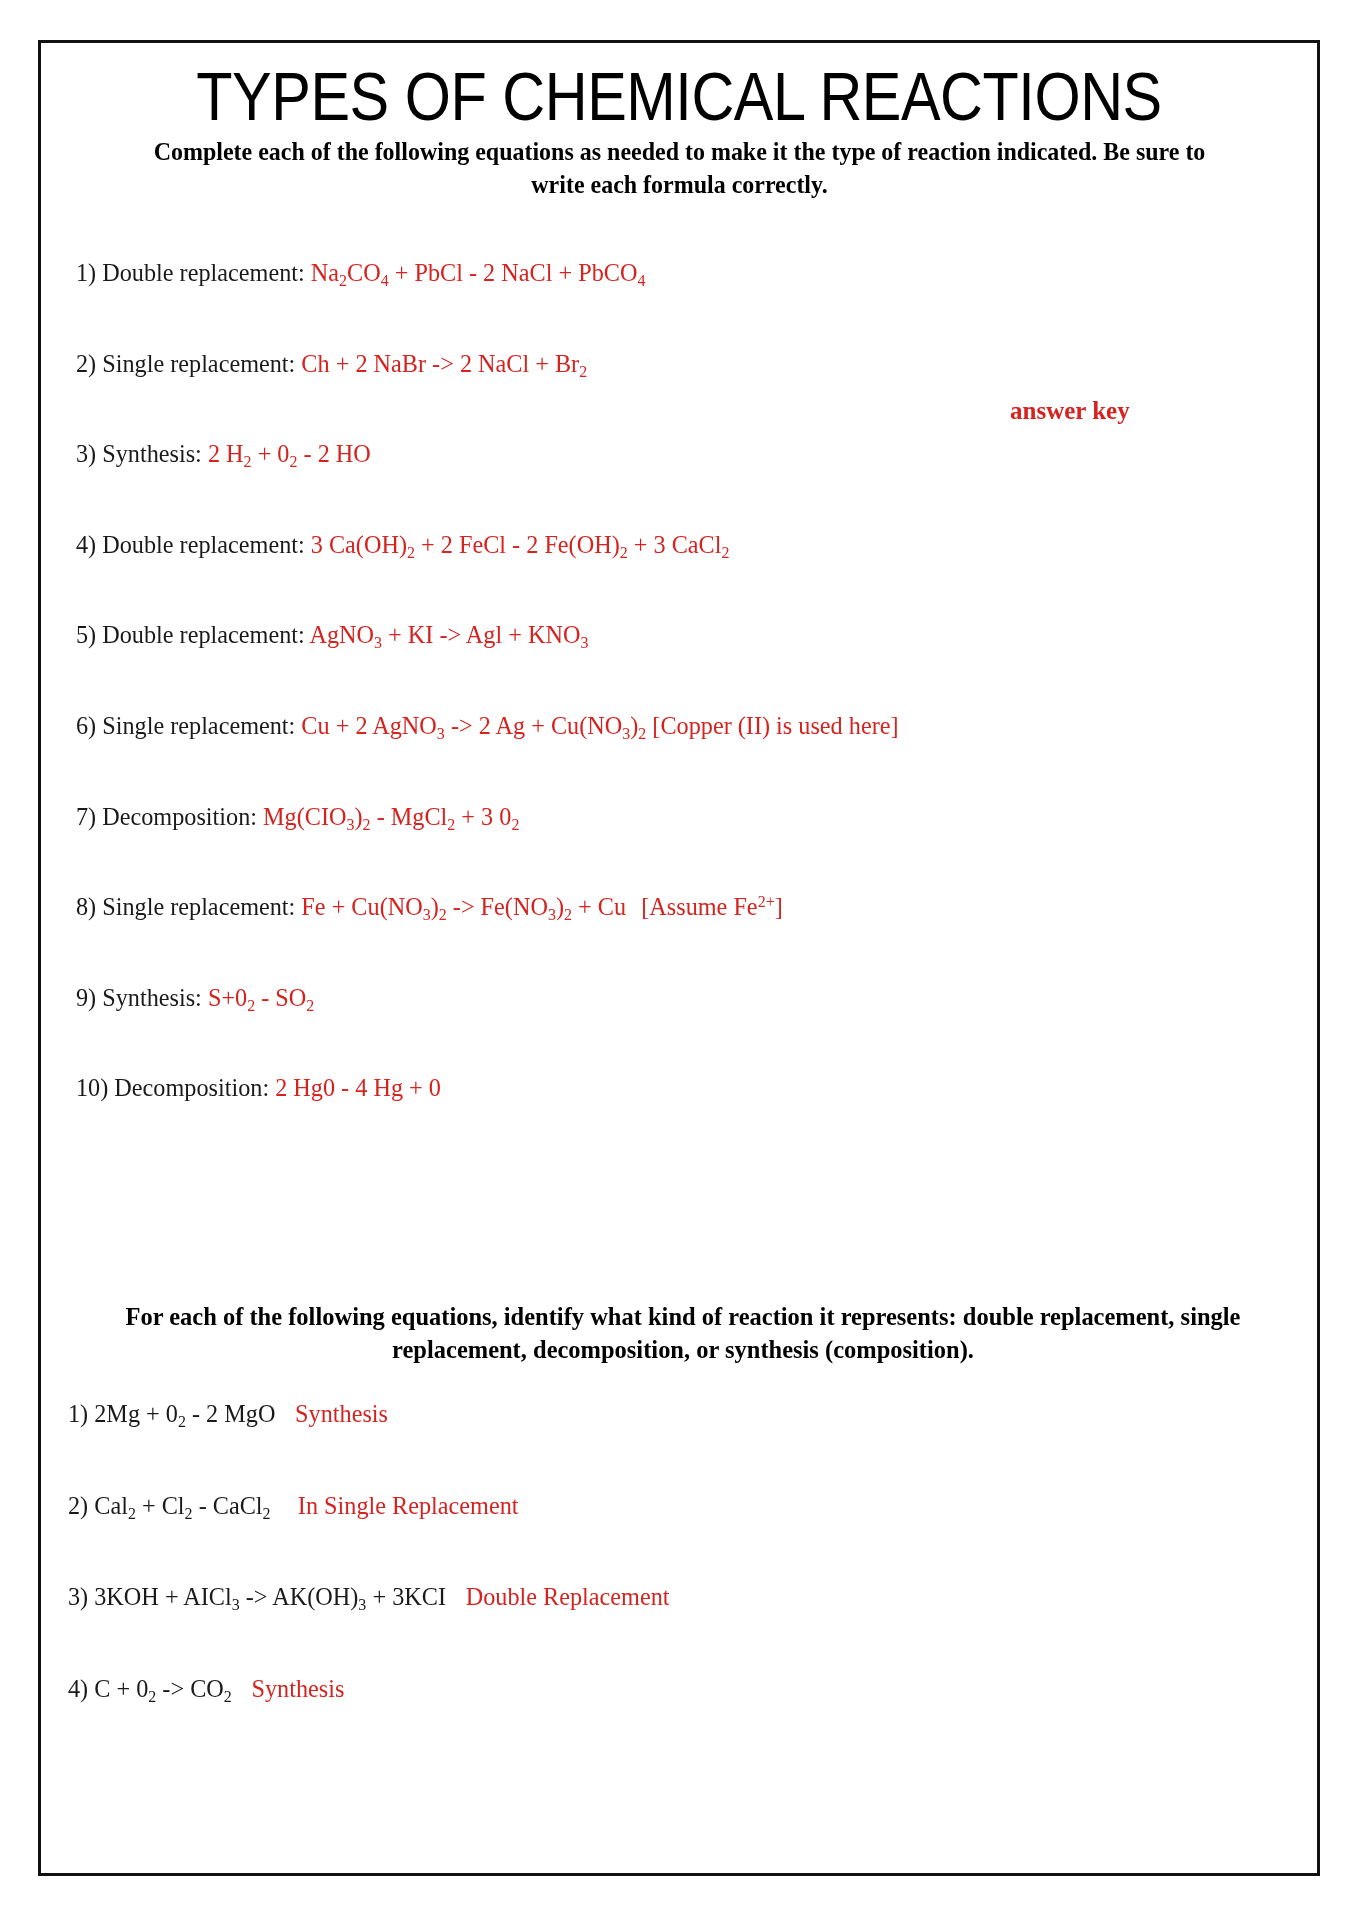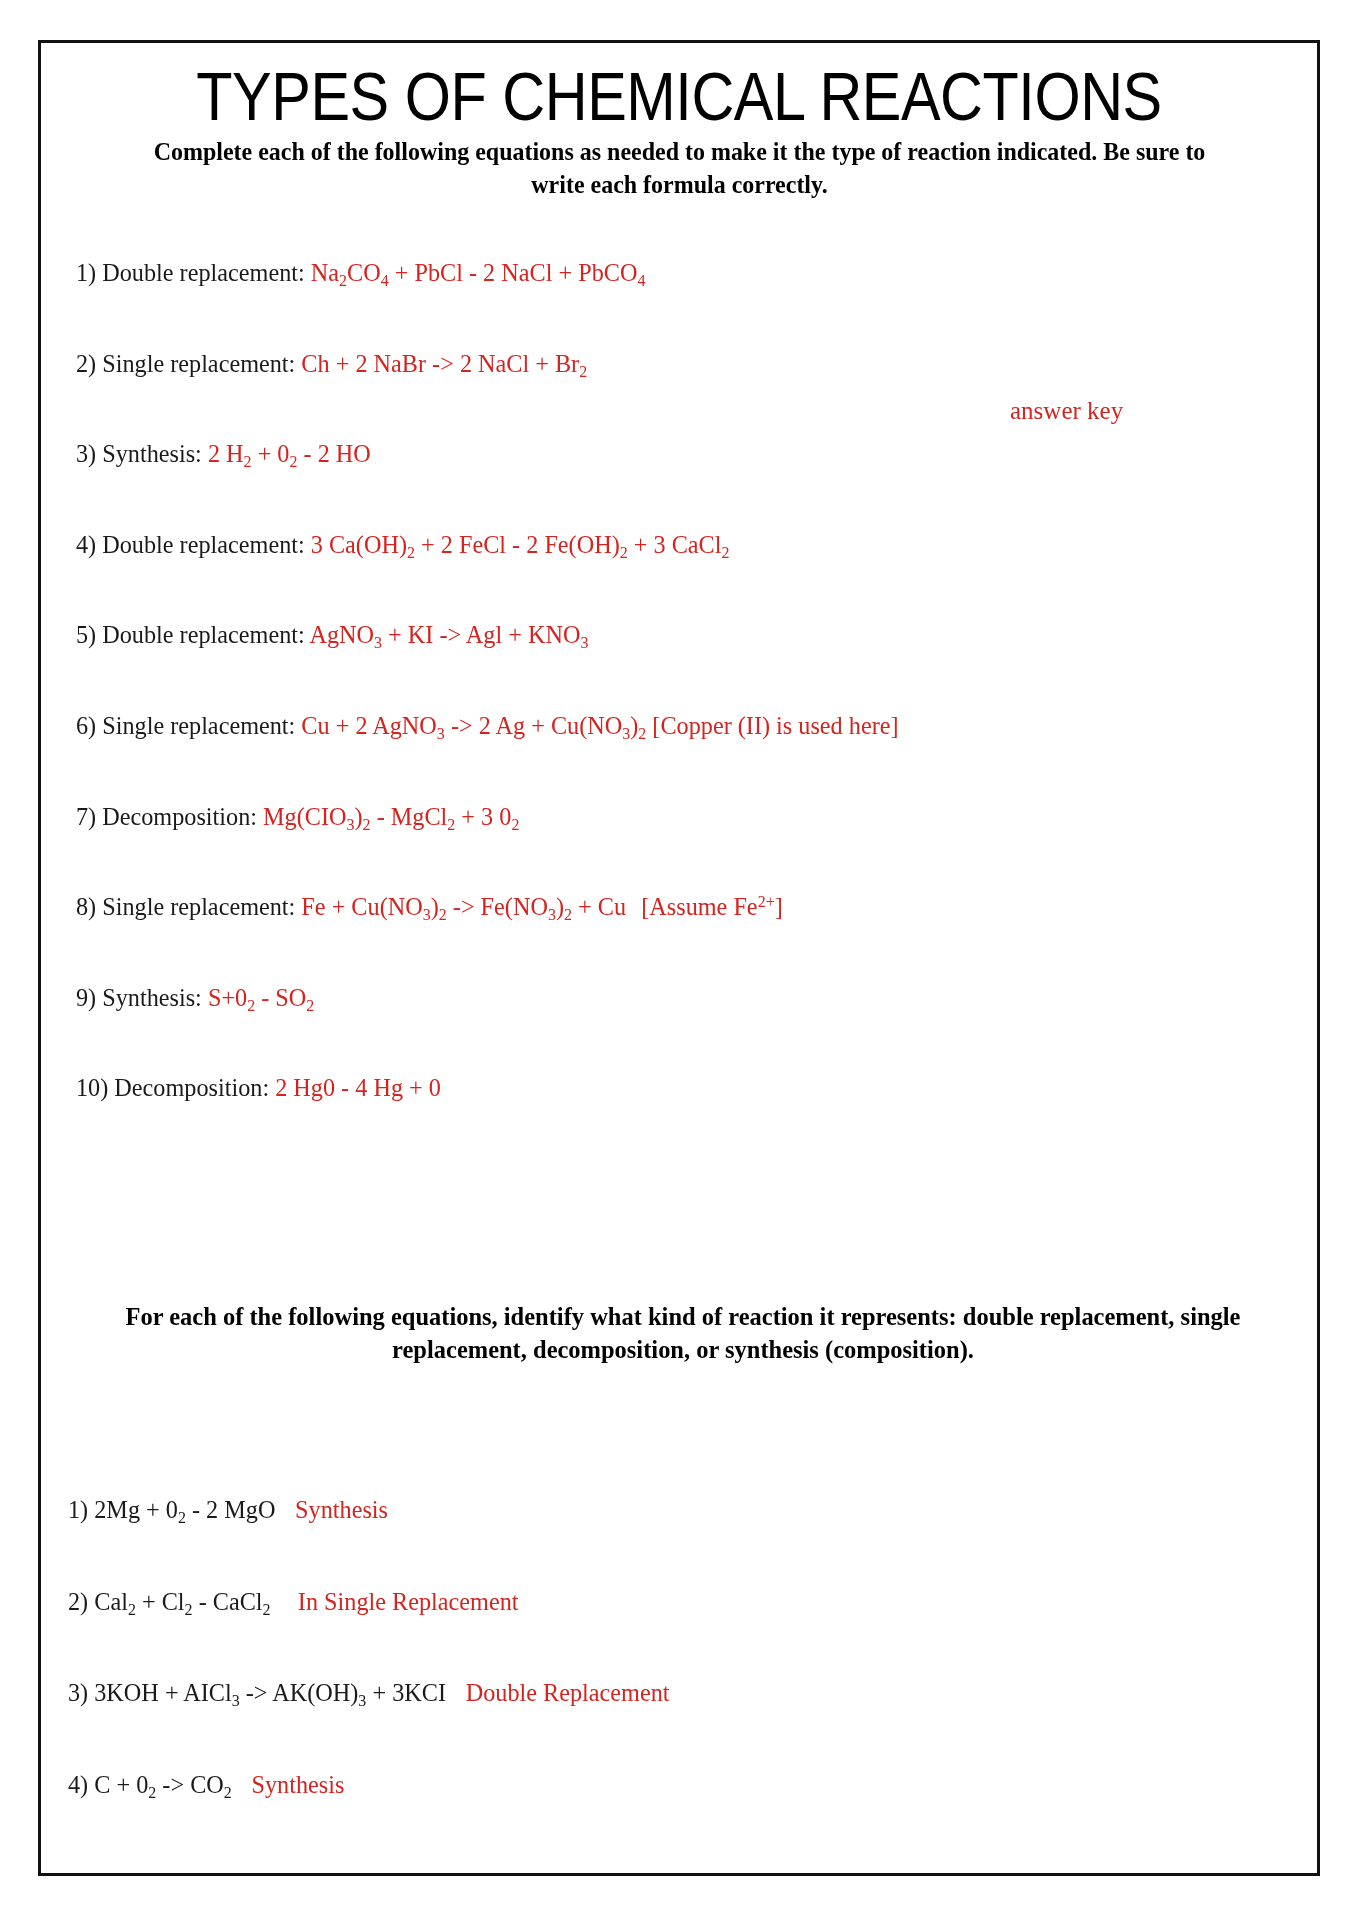--- a/index.html
+++ b/index.html
@@ -94,38 +94,39 @@
   }
   .section1 .qline { margin-bottom: 60px; }
   .answer-key {
     position: absolute;
     left: 1010px;
     top: 397px;
     font-family: "Liberation Serif", serif;
     font-size: 25px;
     color: #d5231f;
     white-space: nowrap;
+    font-weight: bold;
   }
   .mid-instruction {
     position: absolute;
     left: 68px;
     top: 1300px;
     width: 1230px;
     font-family: "Liberation Serif", serif;
     font-weight: bold;
     font-size: 25.5px;
     line-height: 1.3;
     text-align: center;
     transform: scaleX(0.96);
     transform-origin: center top;
   }
   .section2 {
     position: absolute;
     left: 68px;
-    top: 1495px;
+    top: 1399px;
     width: 1230px;
   }
   .section2 .qline { margin-bottom: 61px; }
   .gap { display: inline-block; width: 8px; }
   .gap2 { display: inline-block; width: 16px; }
 </style>
 </head>
 <body>
 
 <div class="page">

